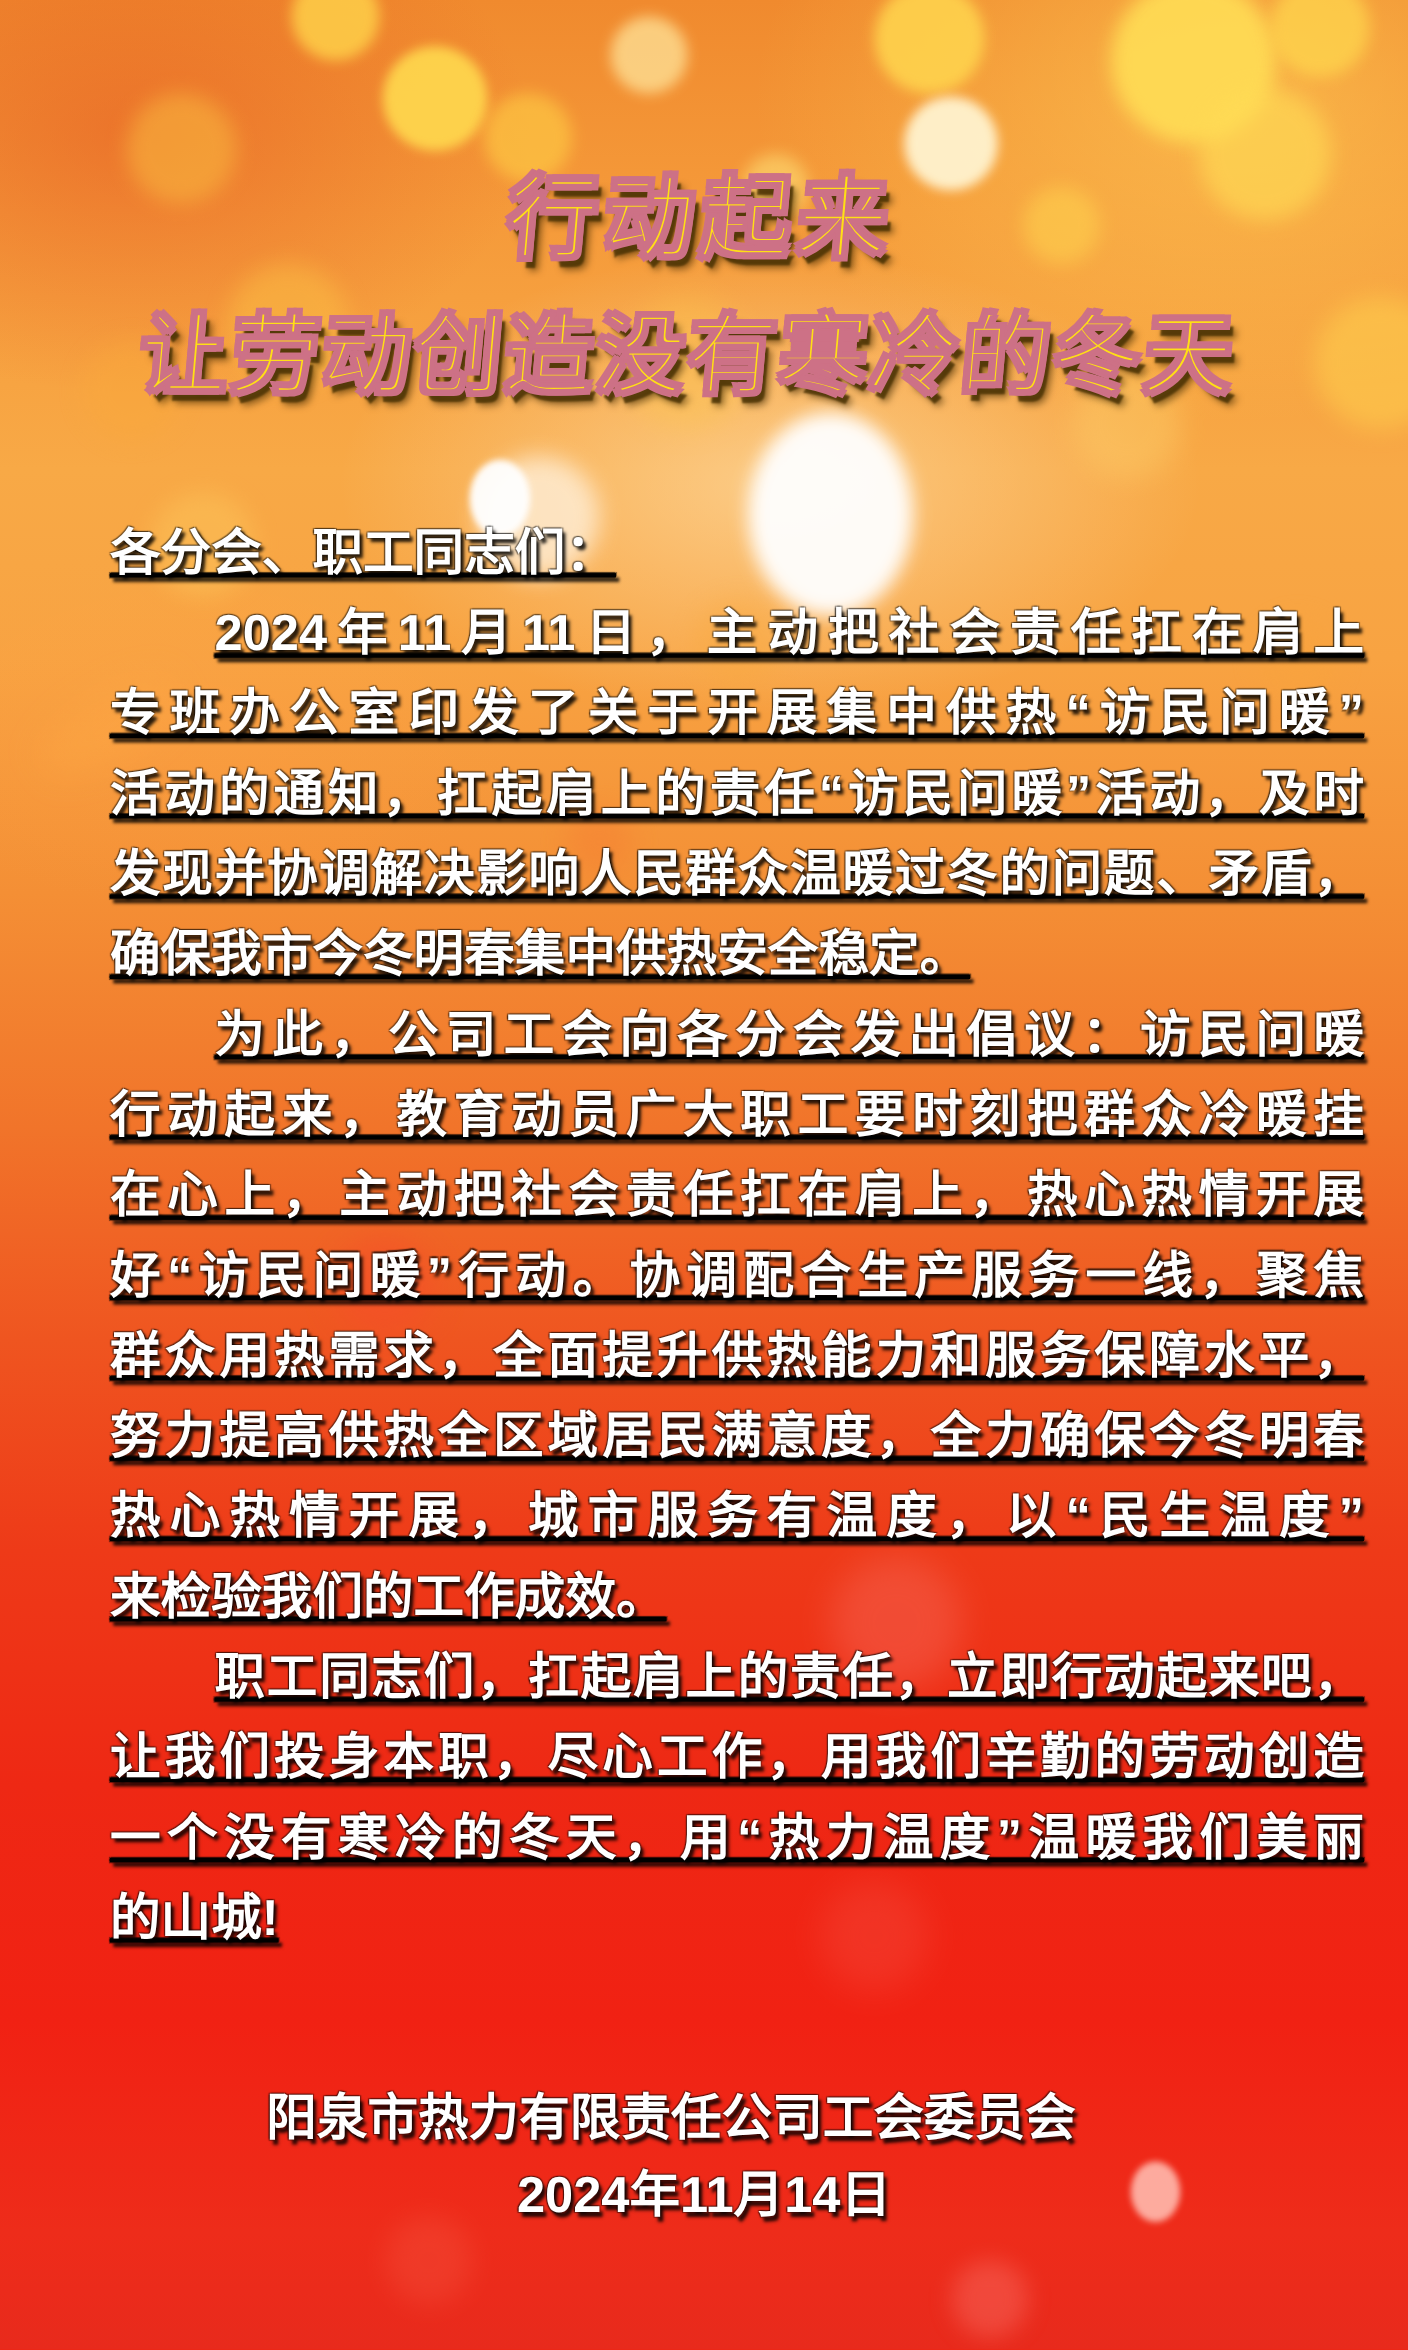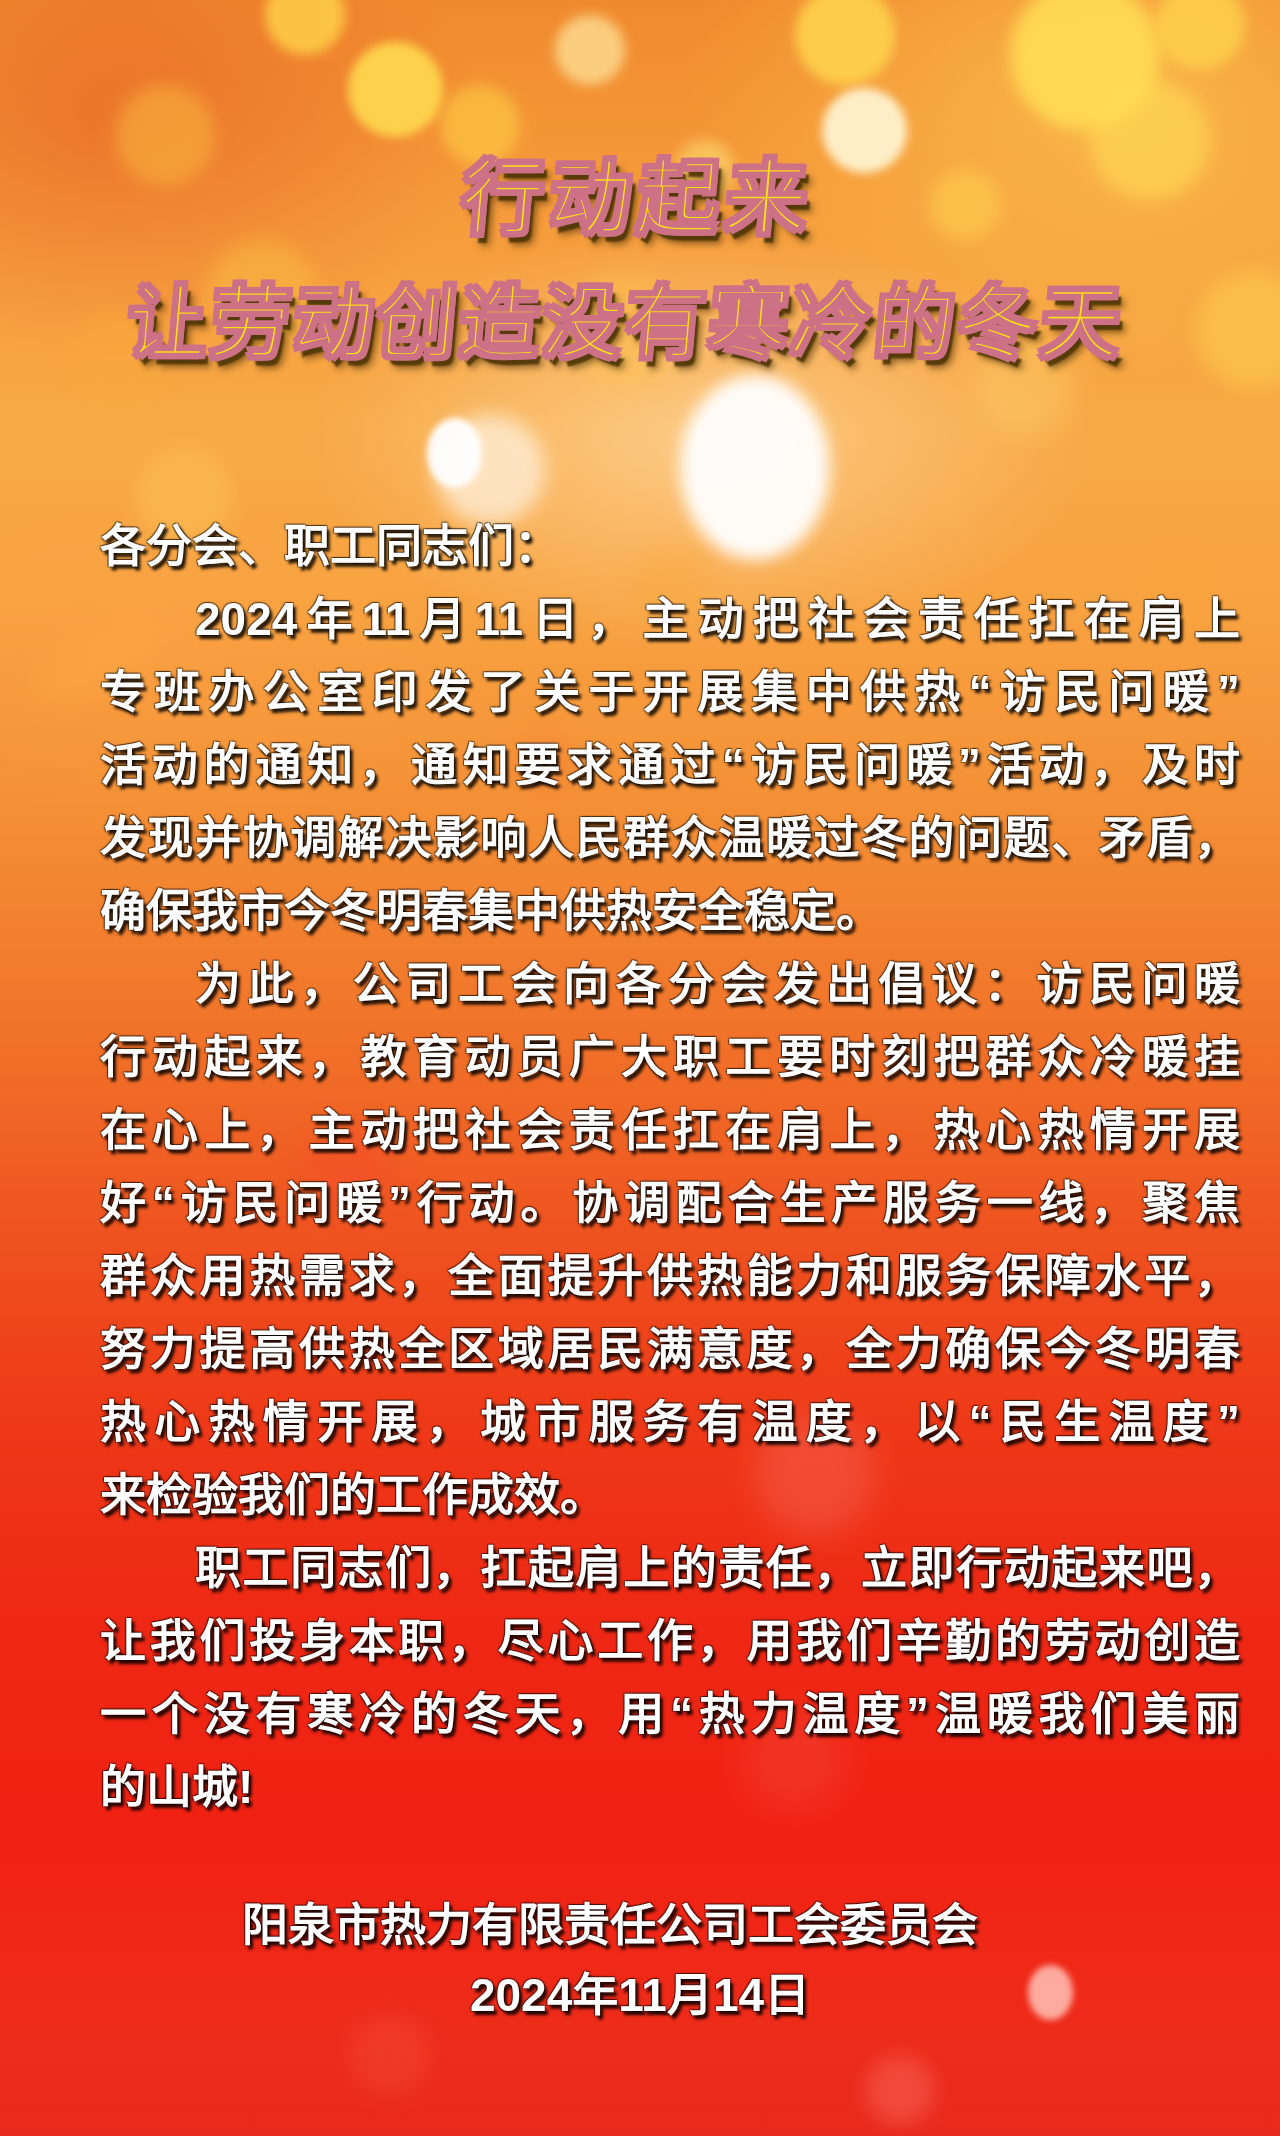--- a/index.html
+++ b/index.html
@@ -32,21 +32,21 @@
        3px  3px 0 #cd7186,
       -3px -3px 0 #cd7186,
        3px -3px 0 #cd7186,
       -3px  3px 0 #cd7186,
        6px  8px 2px rgba(77,52,5,.9),
        9px 11px 7px rgba(60,38,0,.55);
   }
   .title1{left:462px;top:132px;font-size:82px;letter-spacing:6px;}
   .title2{left:128px;top:258px;font-size:80px;letter-spacing:3px;}
   
-  .body-text{position:absolute;left:100px;top:510px;width:1140px;z-index:2;}
+  .body-text{position:absolute;left:100px;top:466px;width:1140px;z-index:2;text-decoration:underline;}
   .line{
     height:73px;line-height:73px;font-size:46px;font-weight:bold;color:#ffffff;
     white-space:nowrap;
     text-shadow:
       -1px -1px 1px rgba(0,0,0,.45),
        1px -1px 1px rgba(0,0,0,.45),
       -1px  1px 1px rgba(0,0,0,.45),
        3px  4px 3px rgba(0,0,0,.85);
   }
   .j{white-space:normal;text-align:justify;text-align-last:justify;text-justify:inter-character;}
@@ -101,21 +101,21 @@
 <div class="bk" style="left:865px;top:2055px;width:70px;height:70px;background:#f7675c;filter:blur(10px);opacity:.5;"></div>
 <div class="bk" style="left:350px;top:2015px;width:80px;height:80px;background:#f4503c;filter:blur(12px);opacity:.4;"></div>
 
 <div class="title title1">行动起来</div>
 <div class="title title2">让劳动创造没有寒冷的冬天</div>
 
 <div class="body-text">
   <div class="line">各分会、职工同志们：</div>
   <div class="line j ind">2024年11月11日，主动把社会责任扛在肩上</div>
   <div class="line j">专班办公室印发了关于开展集中供热“访民问暖”</div>
-  <div class="line j">活动的通知，通知要求通过“访民问暖”活动，及时</div>
+  <div class="line j">活动的通知，扛起肩上的责任“访民问暖”活动，及时</div>
   <div class="line j">发现并协调解决影响人民群众温暖过冬的问题、矛盾，</div>
   <div class="line">确保我市今冬明春集中供热安全稳定。</div>
   <div class="line j ind">为此，公司工会向各分会发出倡议：访民问暖</div>
   <div class="line j">行动起来，教育动员广大职工要时刻把群众冷暖挂</div>
   <div class="line j">在心上，主动把社会责任扛在肩上，热心热情开展</div>
   <div class="line j">好“访民问暖”行动。协调配合生产服务一线，聚焦</div>
   <div class="line j">群众用热需求，全面提升供热能力和服务保障水平，</div>
   <div class="line j">努力提高供热全区域居民满意度，全力确保今冬明春</div>
   <div class="line j">热心热情开展，城市服务有温度，以“民生温度”</div>
   <div class="line">来检验我们的工作成效。</div>

